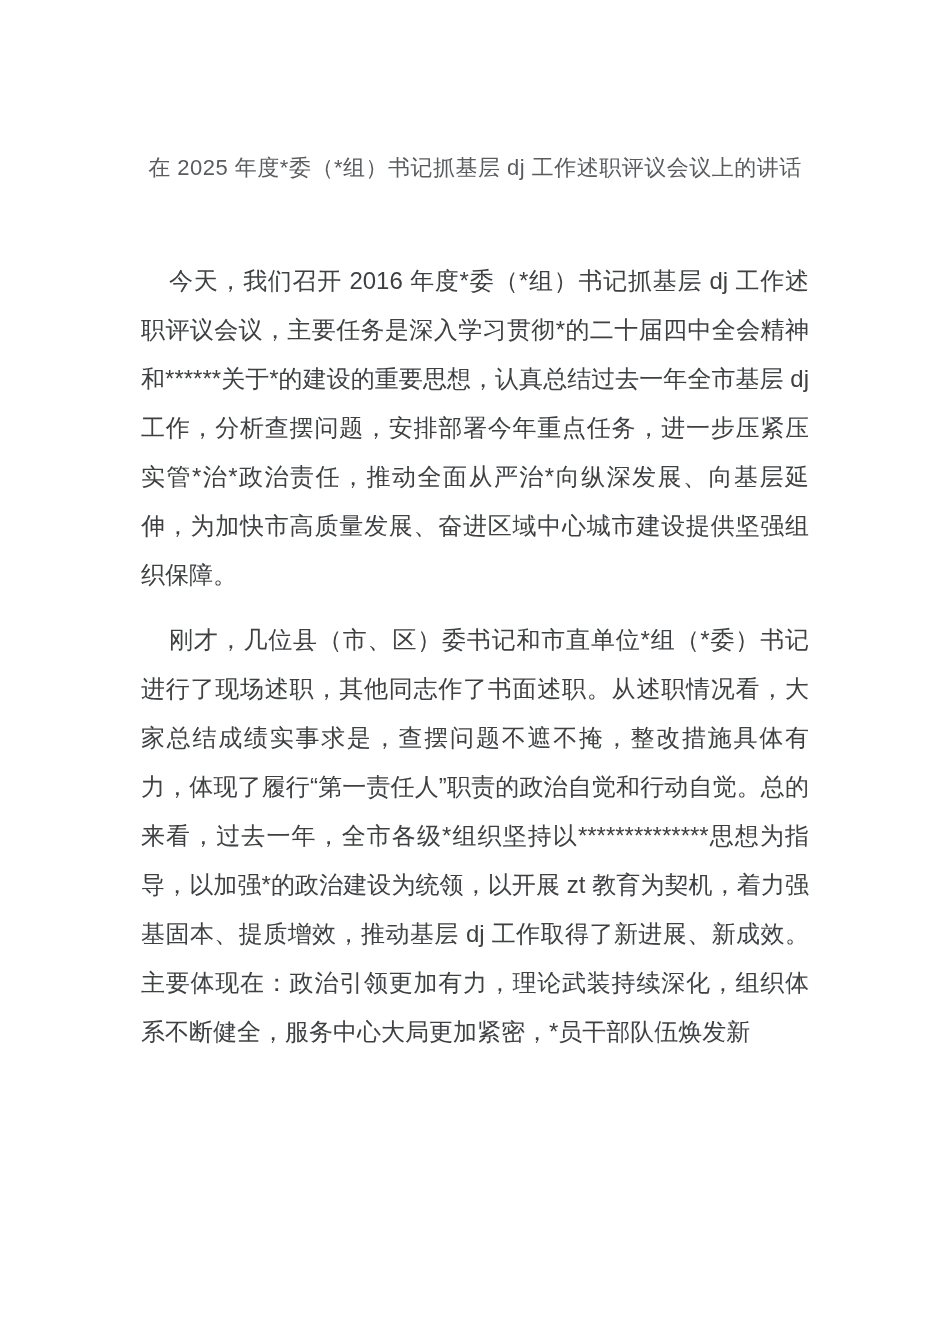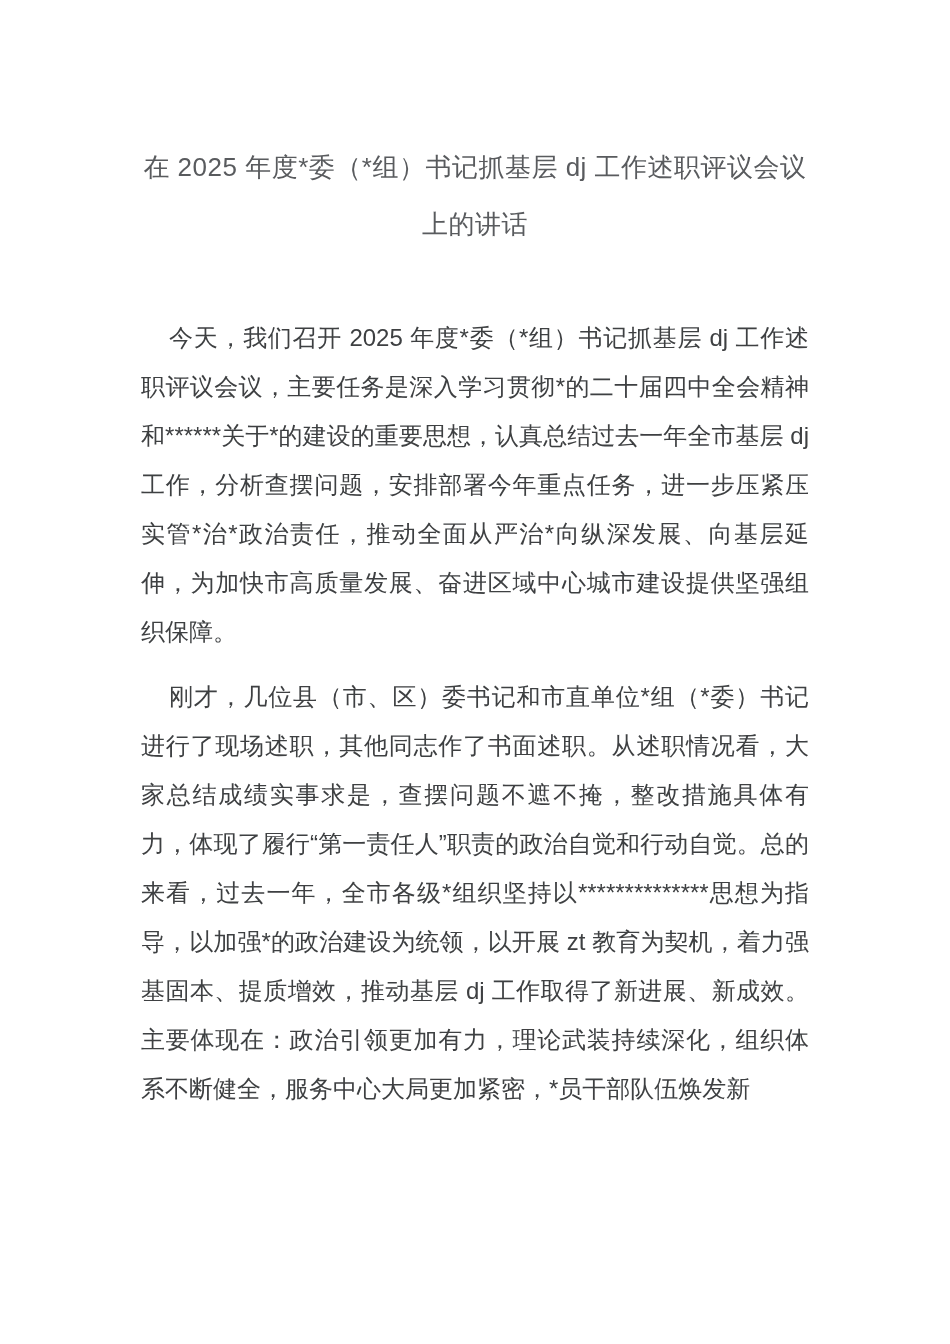--- a/index.html
+++ b/index.html
@@ -14,21 +14,21 @@
     background: #ffffff;
     overflow: hidden;
     font-family: "Liberation Sans", sans-serif;
     box-sizing: border-box;
   }
   .content {
     padding: 0 141px;
   }
   .doc-title {
     margin: 139px 0 60px 0;
-    font-size: 26px;
+    font-size: 22px;
     line-height: 57px;
     font-weight: 400;
     color: #595b5e;
     text-align: center;
     letter-spacing: 0.5px;
   }
   .para {
     margin: 0 0 16px 0;
     font-size: 24px;
     line-height: 49px;
@@ -42,16 +42,16 @@
     text-indent: 0;
     text-align: left;
   }
 </style>
 </head>
 <body>
 
 <div class="page">
   <div class="content">
     <h1 class="doc-title">在 2025 年度*委（*组）书记抓基层 dj 工作述职评议会议上的讲话</h1>
-    <p class="para">今天，我们召开 2025 年度*委（*组）书记抓基层 dj 工作述职评议会议，主要任务是深入学习贯彻*的二十届四中全会精神和******关于*的建设的重要思想，认真总结过去一年全市基层 dj 工作，分析查摆问题，安排部署今年重点任务，进一步压紧压实管*治*政治责任，推动全面从严治*向纵深发展、向基层延伸，为加快市高质量发展、奋进区域中心城市建设提供坚强组织保障。</p>
+    <p class="para">今天，我们召开 2016 年度*委（*组）书记抓基层 dj 工作述职评议会议，主要任务是深入学习贯彻*的二十届四中全会精神和******关于*的建设的重要思想，认真总结过去一年全市基层 dj 工作，分析查摆问题，安排部署今年重点任务，进一步压紧压实管*治*政治责任，推动全面从严治*向纵深发展、向基层延伸，为加快市高质量发展、奋进区域中心城市建设提供坚强组织保障。</p>
     <p class="para">刚才，几位县（市、区）委书记和市直单位*组（*委）书记进行了现场述职，其他同志作了书面述职。从述职情况看，大家总结成绩实事求是，查摆问题不遮不掩，整改措施具体有力，体现了履行“第一责任人”职责的政治自觉和行动自觉。总的来看，过去一年，全市各级*组织坚持以**************思想为指导，以加强*的政治建设为统领，以开展 zt 教育为契机，着力强基固本、提质增效，推动基层 dj 工作取得了新进展、新成效。主要体现在：政治引领更加有力，理论武装持续深化，组织体系不断健全，服务中心大局更加紧密，*员干部队伍焕发新</p>
   </div>
 </div>
 
 </body></html>

